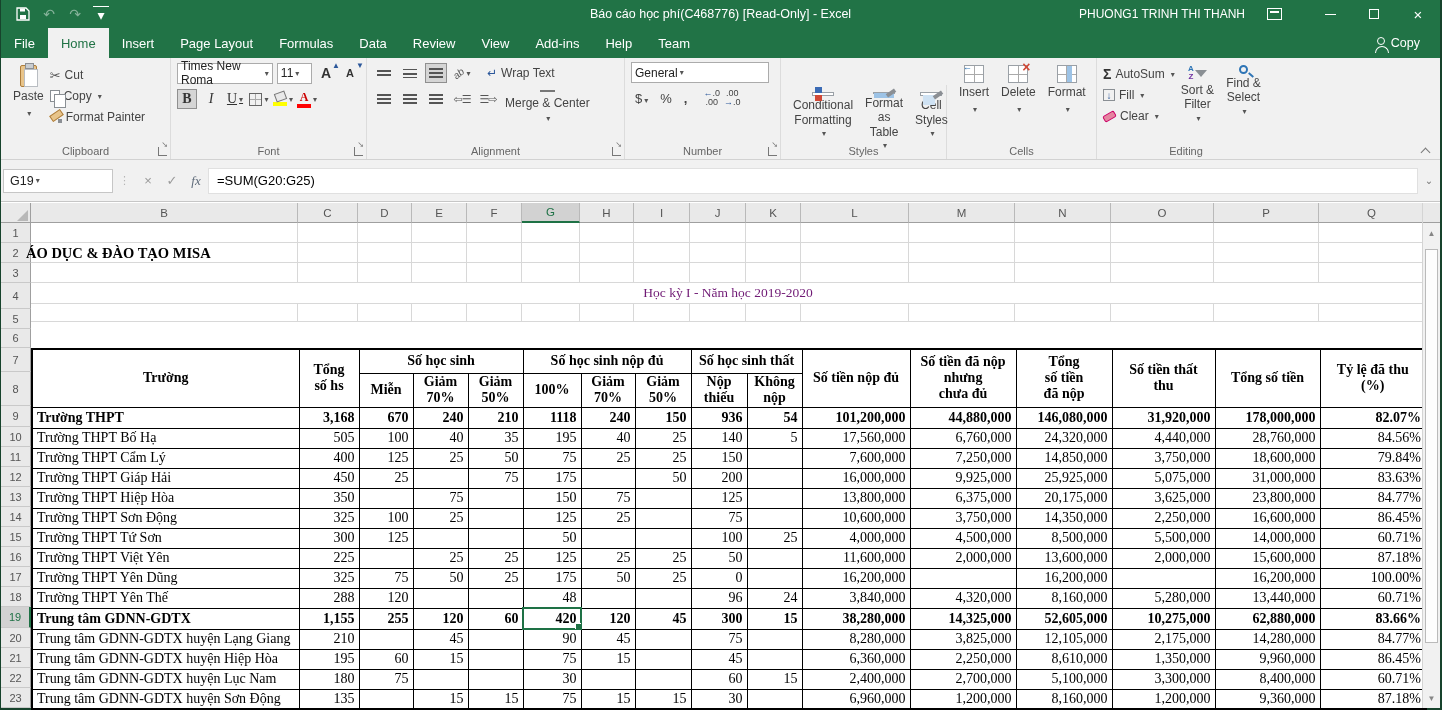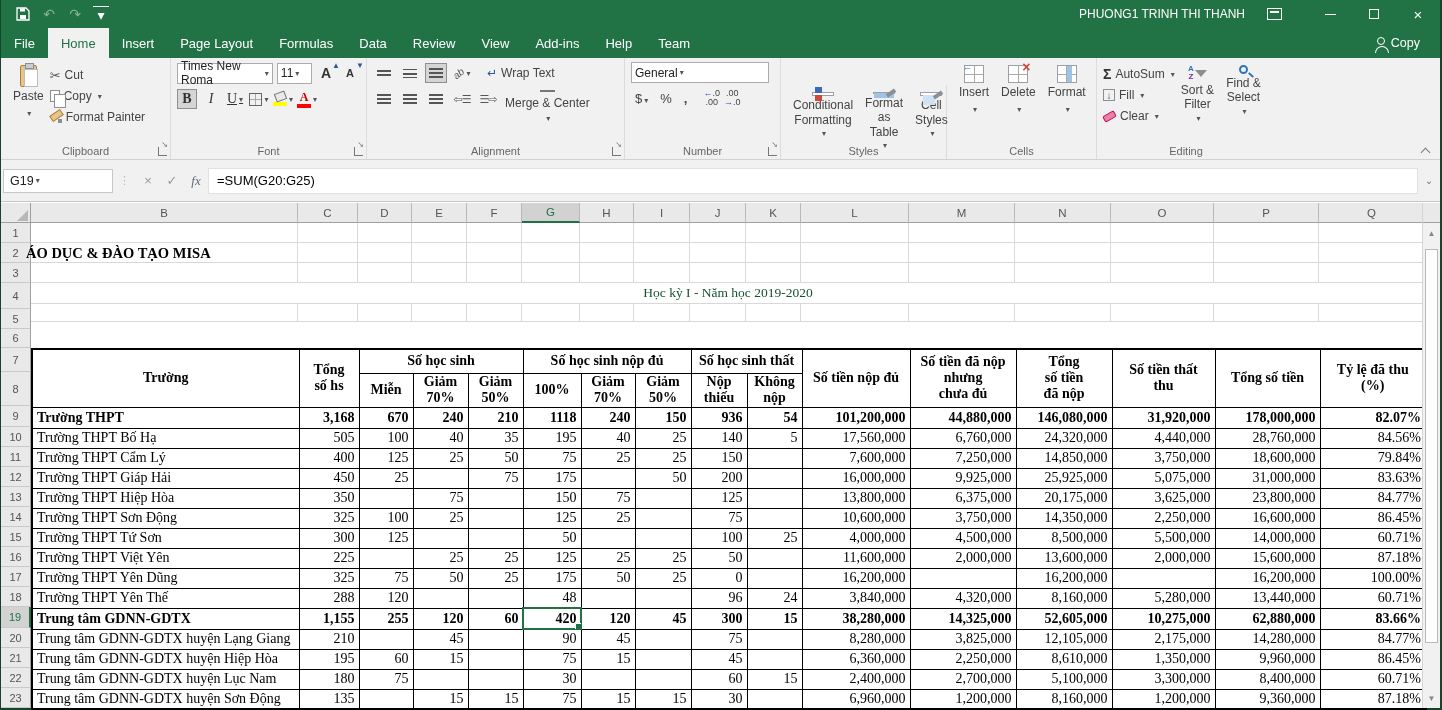--- a/index.html
+++ b/index.html
@@ -128,21 +128,21 @@
   .gutter { position:absolute; left:0; top:20px; width:30px; }
   .rowh { width:30px; background:#e9e9e9; border-right:1px solid #9f9f9f; border-bottom:1px solid #c9c9c9; font-size:11px; color:#555; display:flex; align-items:center; justify-content:center; }
   .rowh.sel { background:#d2d2d2; color:#1e7145; border-right:2px solid #1e7145; }
   .content { position:absolute; left:30px; top:20px; width:1394px; bottom:0; font-family:"Liberation Serif","DejaVu Serif",serif; }
   .grow { display:flex; }
   .gcell { border-right:1px solid #d8d8d8; border-bottom:1px solid #d8d8d8; height:100%; }
   .band { position:relative; }
   .r1,.r2,.r3 { height:20px; } .r4 { height:26px; } .r5 { height:20px; } .r6 { height:19px; border-top:1px solid #d8d8d8; }
   .r2text { position:absolute; left:-5px; top:0; height:20px; display:flex; align-items:center; font-weight:bold; font-size:14.5px; white-space:nowrap; color:#000; }
   .titletext { position:absolute; left:0; right:0; top:0; bottom:0; display:flex; align-items:center; justify-content:center; font-weight:bold; font-size:19px; color:#000; }
-  .subtext { position:absolute; left:0; right:0; top:0; bottom:0; display:flex; align-items:center; justify-content:center; font-size:13.5px; color:#14532d; }
+  .subtext { position:absolute; left:0; right:0; top:0; bottom:0; display:flex; align-items:center; justify-content:center; font-size:13.5px; color:#701a75; }
 
   table.sheet { position:absolute; left:0; top:125px; border-collapse:collapse; table-layout:fixed; width:1394px; border:2px solid #000; font-size:14px; color:#000; }
   .sheet th, .sheet td { border:1px solid #000; overflow:hidden; white-space:nowrap; }
   .sheet thead th { font-weight:bold; text-align:center; vertical-align:middle; white-space:pre-line; line-height:1.15; font-size:14px; padding:0 1px; }
   .sheet .h7 { height:24px; } .sheet .h8 { height:34px; }
   .name-cell { text-align:left; padding-left:4px; }
   .num-cell { text-align:right; padding-right:4px; }
   tr.bold td { font-weight:bold; }
   td.active { position:relative; outline:2px solid #1e7145; outline-offset:-1px; }
   td.active:after { content:""; position:absolute; right:-1px; bottom:-1px; width:5px; height:5px; background:#1e7145; border:1px solid #fff; }
@@ -165,20 +165,21 @@
         <svg width="14" height="14" viewBox="0 0 14 14">
             <path d="M1 1h9l3 3v9H1z" fill="none" stroke="#fff" stroke-width="1.3"></path>
             <rect x="4" y="8" width="6" height="4" fill="#fff"></rect>
             <rect x="4" y="1.5" width="5" height="3" fill="#fff"></rect>
           </svg>
       </span>
       <span class="ico dim">↶</span>
       <span class="ico dim">↷</span>
       <span class="ico qat-dd">▾</span>
     </div>
+    <div class="tb-title">Báo cáo học phí(C468776)  [Read-Only] - Excel</div>
     <div class="tb-right">
       <span class="tb-user">PHUONG1 TRINH THI THANH</span>
       <span class="ribbondisp"></span>
       <span class="winbtn">
           <span class="min-glyph"></span>
         </span>
       <span class="winbtn">
           <span class="max-glyph"></span>
         </span>
       <span class="winbtn close-glyph">×</span>

